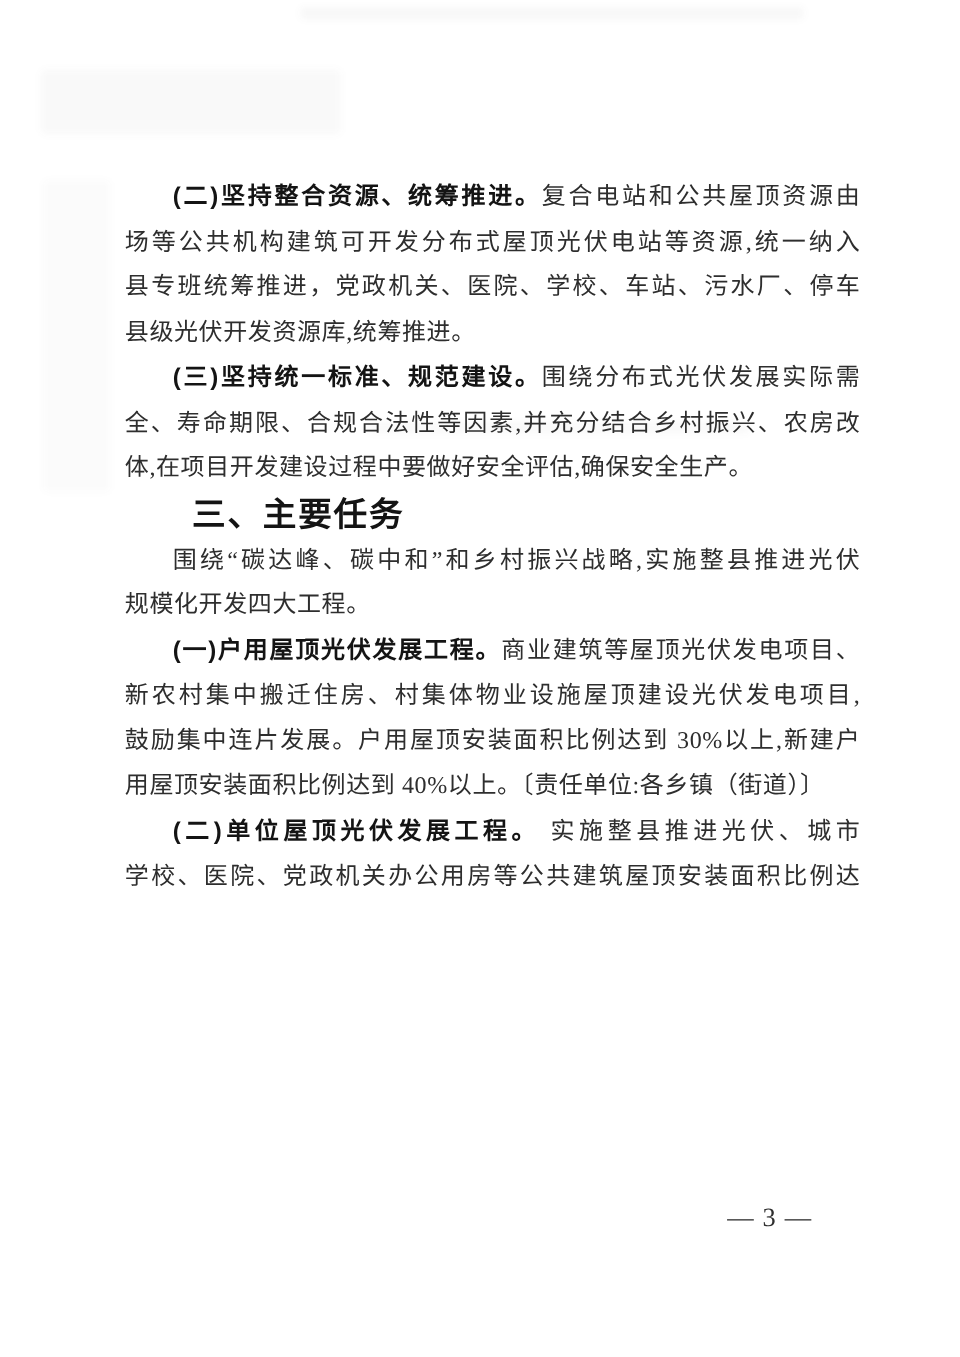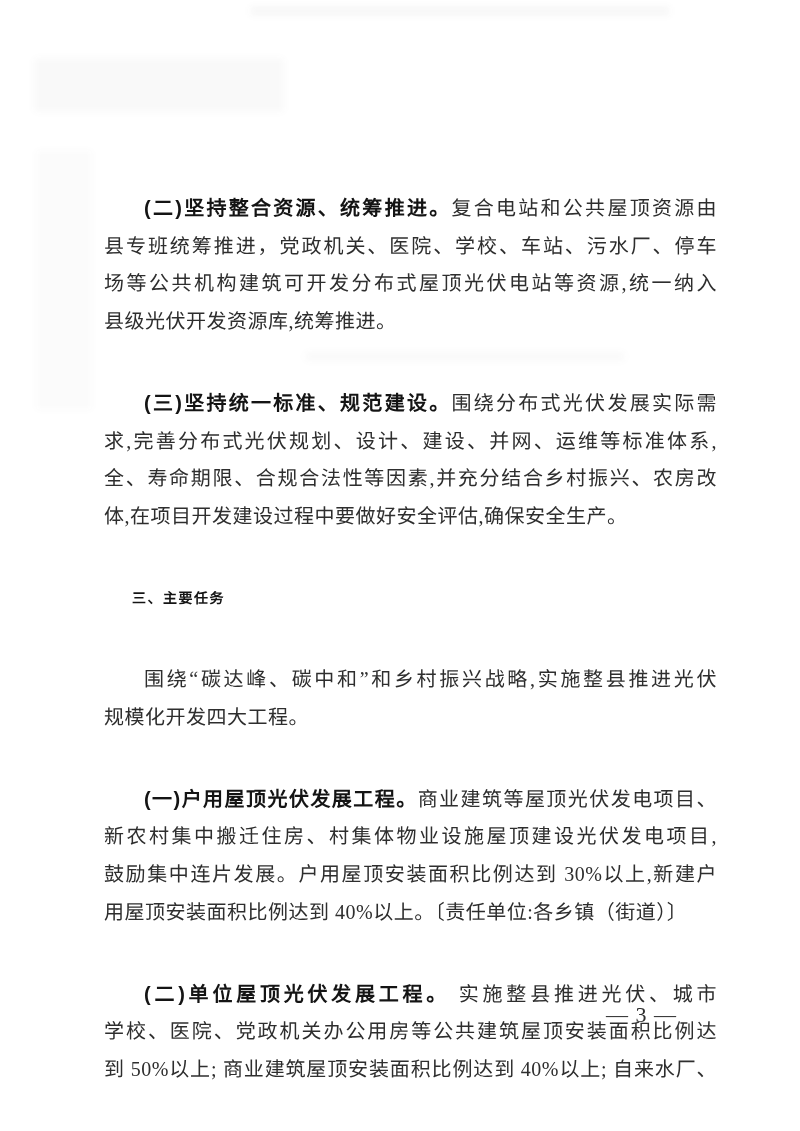--- a/index.html
+++ b/index.html
@@ -42,27 +42,27 @@
     line-height: 37.7px;
     letter-spacing: 0.5px;
     color: #2e2e2e;
   }
   .line {
     white-space: pre-wrap;
     text-align: justify;
   }
   .j   { text-align: justify; text-align-last: justify; }
   .end { text-align: left;    text-align-last: left; }
-  .ind { text-indent: 2em; margin-top: 44px; }
+  .ind { text-indent: 2em; }
   .b {
     font-family: "Liberation Sans", "DejaVu Sans", sans-serif;
     font-weight: 700;
     color: #141414;
   }
-  .heading { font-size: 14px; letter-spacing: 1.5px; }
+  .heading { font-size: 28px; letter-spacing: 1.5px; }
 
   .footer {
     position: absolute;
     left: 606px;
     top: 1002px;
     font-size: 22px;
     letter-spacing: 1px;
     color: #2f2f2f;
     font-family: "Liberation Serif", "DejaVu Serif", serif;
   }
@@ -71,33 +71,31 @@
 <body>
 
 <div class="page">
   <div class="smudge s1"></div>
   <div class="smudge s2"></div>
   <div class="smudge s3"></div>
   <div class="smudge s4"></div>
 
   <main class="doc">
     <div class="line ind j"><span class="b">(二)坚持整合资源、统筹推进。</span><span>复合电站和公共屋顶资源由</span></div>
+    <div class="line j"><span class="b"></span><span>场等公共机构建筑可开发分布式屋顶光伏电站等资源,统一纳入</span></div>
     <div class="line j"><span class="b"></span><span>县专班统筹推进，党政机关、医院、学校、车站、污水厂、停车</span></div>
-    <div class="line j"><span class="b"></span><span>场等公共机构建筑可开发分布式屋顶光伏电站等资源,统一纳入</span></div>
     <div class="line end"><span class="b"></span><span>县级光伏开发资源库,统筹推进。</span></div>
     <div class="line ind j"><span class="b">(三)坚持统一标准、规范建设。</span><span>围绕分布式光伏发展实际需</span></div>
-    <div class="line j"><span class="b"></span><span>求,完善分布式光伏规划、设计、建设、并网、运维等标准体系,</span></div>
     <div class="line j"><span class="b"></span><span>全、寿命期限、合规合法性等因素,并充分结合乡村振兴、农房改</span></div>
     <div class="line end"><span class="b"></span><span>体,在项目开发建设过程中要做好安全评估,确保安全生产。</span></div>
     <div class="line ind end heading"><span class="b">三、主要任务</span><span></span></div>
     <div class="line ind j"><span class="b"></span><span>围绕“碳达峰、碳中和”和乡村振兴战略,实施整县推进光伏</span></div>
     <div class="line end"><span class="b"></span><span>规模化开发四大工程。</span></div>
     <div class="line ind j"><span class="b">(一)户用屋顶光伏发展工程。</span><span>商业建筑等屋顶光伏发电项目、</span></div>
     <div class="line j"><span class="b"></span><span>新农村集中搬迁住房、村集体物业设施屋顶建设光伏发电项目,</span></div>
     <div class="line j"><span class="b"></span><span>鼓励集中连片发展。户用屋顶安装面积比例达到 30%以上,新建户</span></div>
     <div class="line end"><span class="b"></span><span>用屋顶安装面积比例达到 40%以上。〔责任单位:各乡镇（街道）〕</span></div>
     <div class="line ind j"><span class="b">(二)单位屋顶光伏发展工程。</span><span> 实施整县推进光伏、城市</span></div>
     <div class="line j"><span class="b"></span><span>学校、医院、党政机关办公用房等公共建筑屋顶安装面积比例达</span></div>
-    <div class="line j"><span class="b"></span><span>到 50%以上; 商业建筑屋顶安装面积比例达到 40%以上; 自来水厂、</span></div>
   </main>
 
   <div class="footer">— 3 —</div>
 </div>
 
 </body></html>

